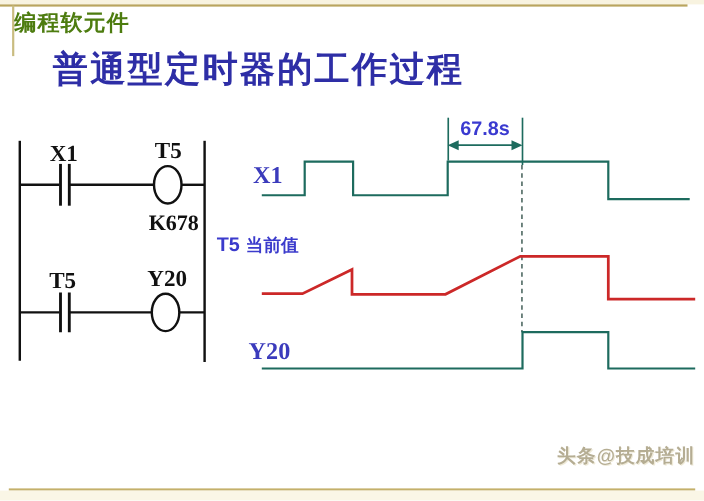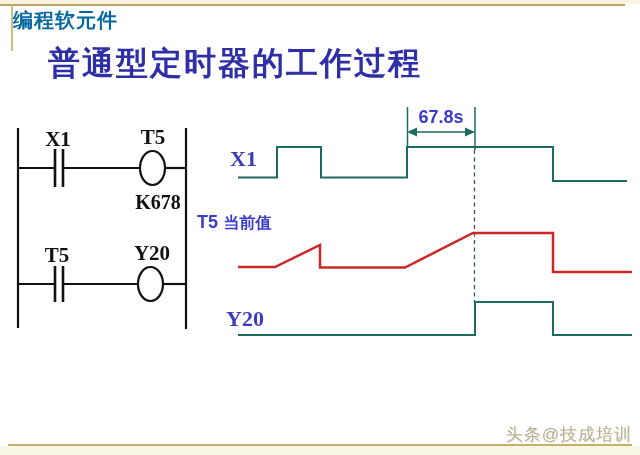--- a/index.html
+++ b/index.html
@@ -12,33 +12,33 @@
 
   
   .top-strip{position:absolute;left:0;top:0;width:640px;height:4px;background:#f8f3e0;}
   .top-line{position:absolute;left:0;top:4px;width:625px;height:2px;background:#b9a55e;}
   .left-tick{position:absolute;left:11px;top:5px;width:2px;height:46px;background:#c9bc80;}
   .bottom-line{position:absolute;left:8px;top:444px;width:624px;height:2px;background:#c4b06a;}
   .bottom-strip{position:absolute;left:0;top:446px;width:640px;height:9px;background:#faf6e6;}
 
   .section-label{
     position:absolute;left:13px;top:7px;
-    font-size:20px;font-weight:bold;color:#0369a1;
+    font-size:20px;font-weight:bold;color:#4d7c0f;
     font-family:Liberation Mono, monospace;
     letter-spacing:1px;
   }
   .slide-title{
     position:absolute;left:48px;top:42px;
     font-size:32px;font-weight:bold;color:#2e2ea6;
     font-family:"Liberation Serif", serif;
     letter-spacing:2px;
   }
   .watermark{
-    position:absolute;right:8px;top:423px;
-    font-size:17px;font-weight:normal;color:#b5ad93;
+    position:absolute;right:8px;top:403px;
+    font-size:17px;font-weight:bold;color:#b5ad93;
     text-shadow:-1px -1px 0 #ffffff,1px 1px 0 #efead8;
     letter-spacing:1px;
   }
 
   svg text{user-select:none;}
   .ladder-label{
     font-family:"Liberation Serif", serif;
     font-size:21px;font-weight:600;fill:#111111;
   }
   .ladder-param{

